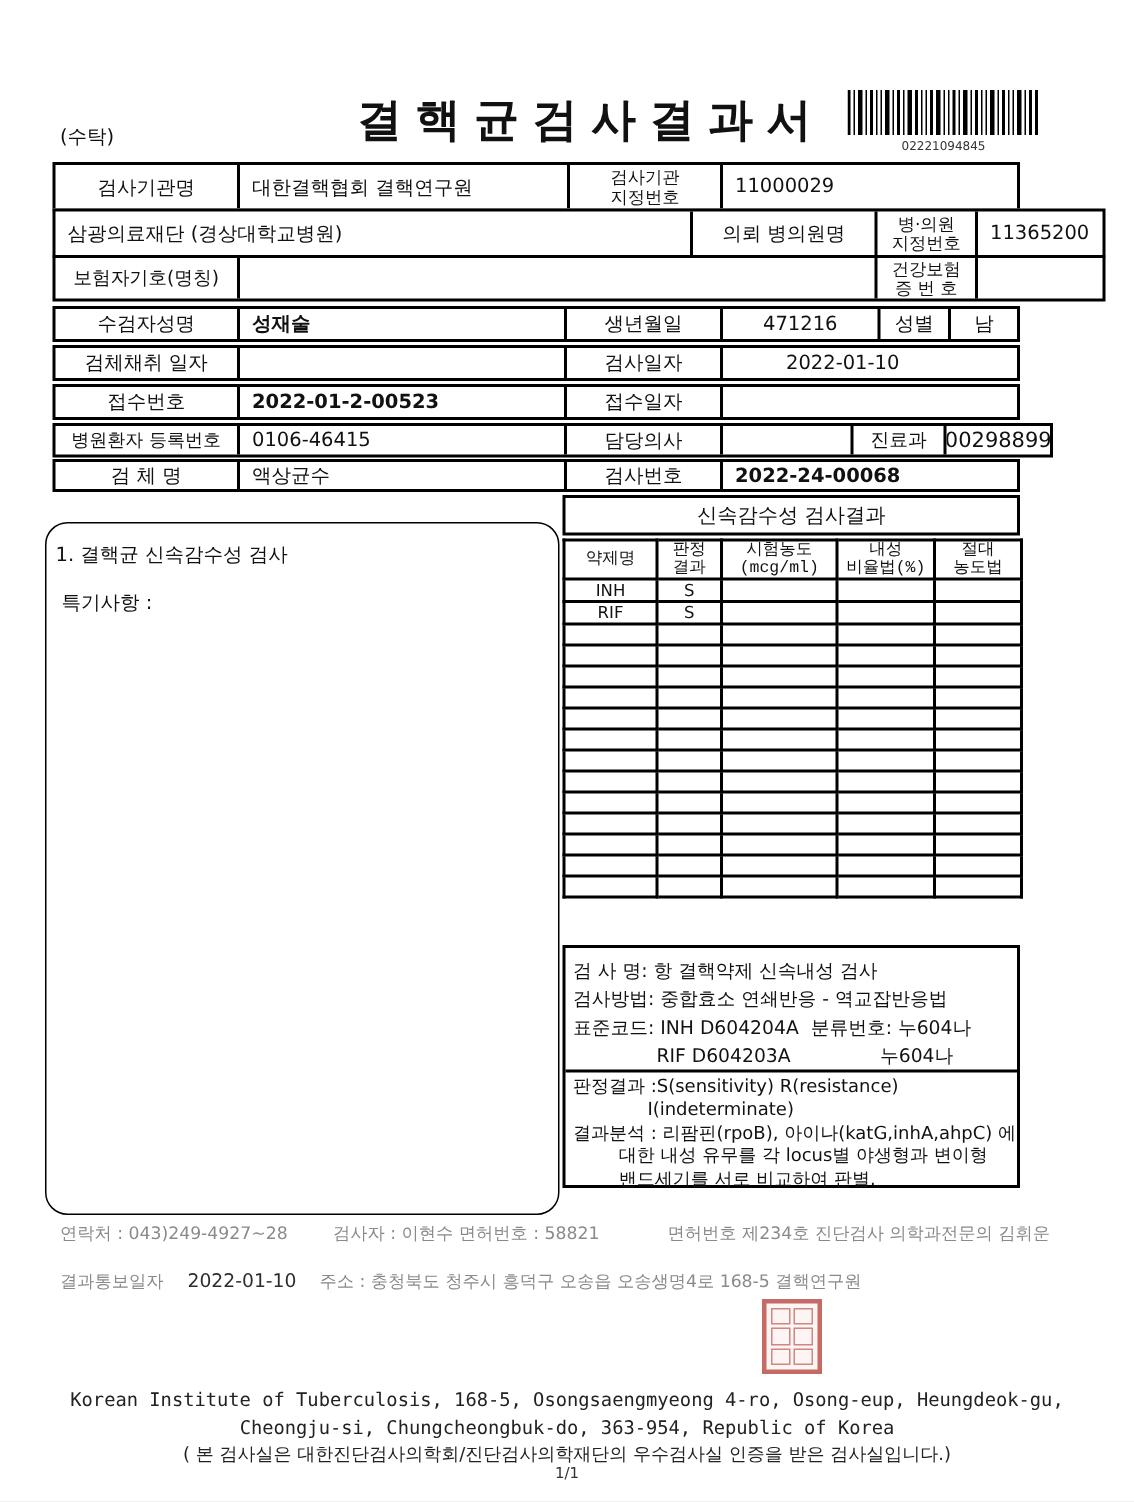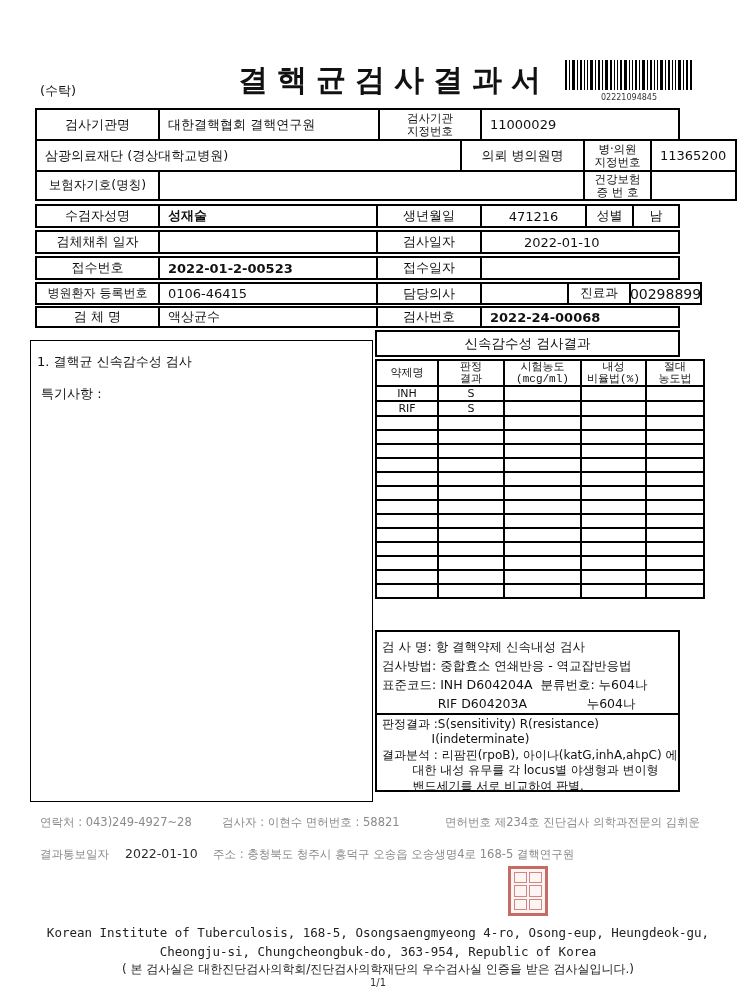--- a/index.html
+++ b/index.html
@@ -139,32 +139,32 @@
     <div class="c" style="flex:1; font-size:14px;">00298899</div>
   </div>
 
   <div class="row" style="left:35px; top:306px; width:645px; height:22px;">
     <div class="c" style="width:123px;">검 체 명</div>
     <div class="c leftpad" style="width:218px;">액상균수</div>
     <div class="c" style="width:104px;">검사번호</div>
     <div class="c leftpad bold" style="flex:1;">2022-24-00068</div>
   </div>
 
-  <div class="txtbox" style="left:30px; top:340px; width:343px; height:462px; border-width:1px;">
+  <div class="txtbox" style="left:30px; top:348px; width:343px; height:462px; border-width:1px;border-radius:15px;">
     <div class="abs" style="left:6px; top:12px; font-size:13px;">1. 결핵균 신속감수성 검사</div>
     <div class="abs" style="left:10px; top:44px; font-size:13px;">특기사항 :</div>
   </div>
 
   <div class="hdrbox" style="left:375px; top:330px; width:305px; height:27px;">신속감수성 검사결과</div>
 
   <table class="drug" style="left:375px; top:359px; width:305px;">
     <thead>
         <tr id="drug-head">
           <th style="width: 62px; height: 26px;">약제명</th>
-          <th style="width: 66px; height: 26px;">판정
+          <th style="width: 43px; height: 26px;">판정
 결과</th>
           <th style="width: 77px; height: 26px;">시험농도
 (mcg/ml)</th>
           <th style="width: 65px; height: 26px;">내성
 비율법(%)</th>
           <th style="width: 58px; height: 26px;">절대
 농도법</th>
         </tr>
       </thead>
     <tbody id="drug-body">

